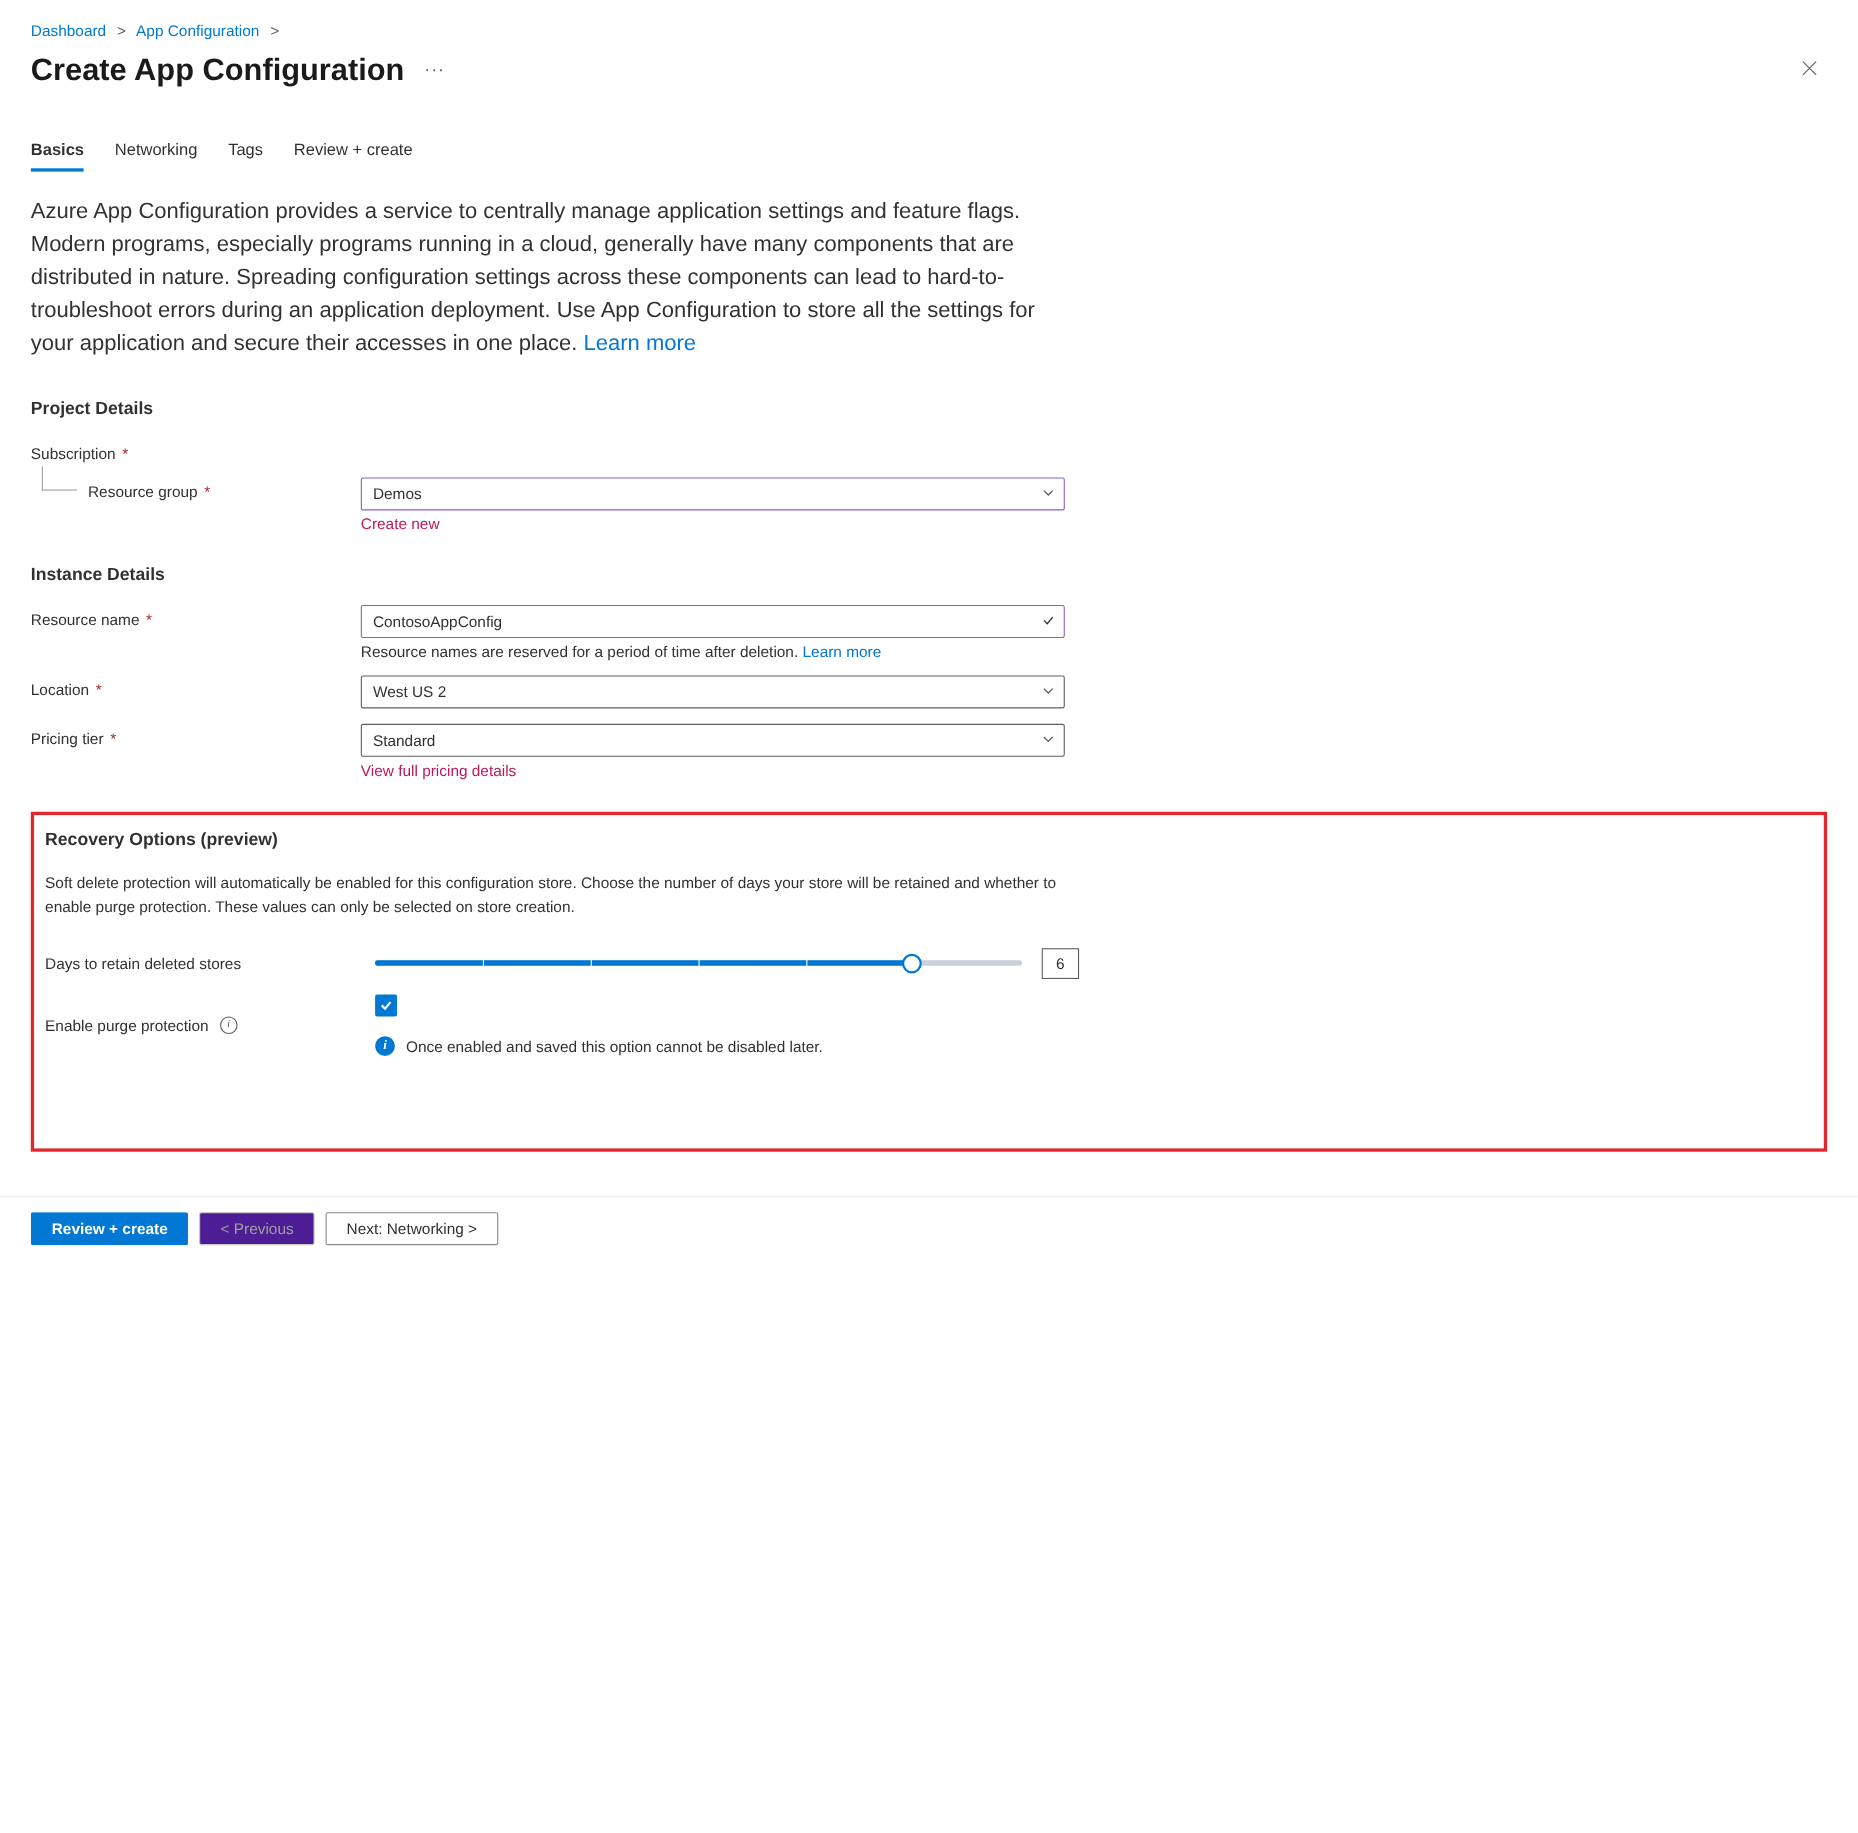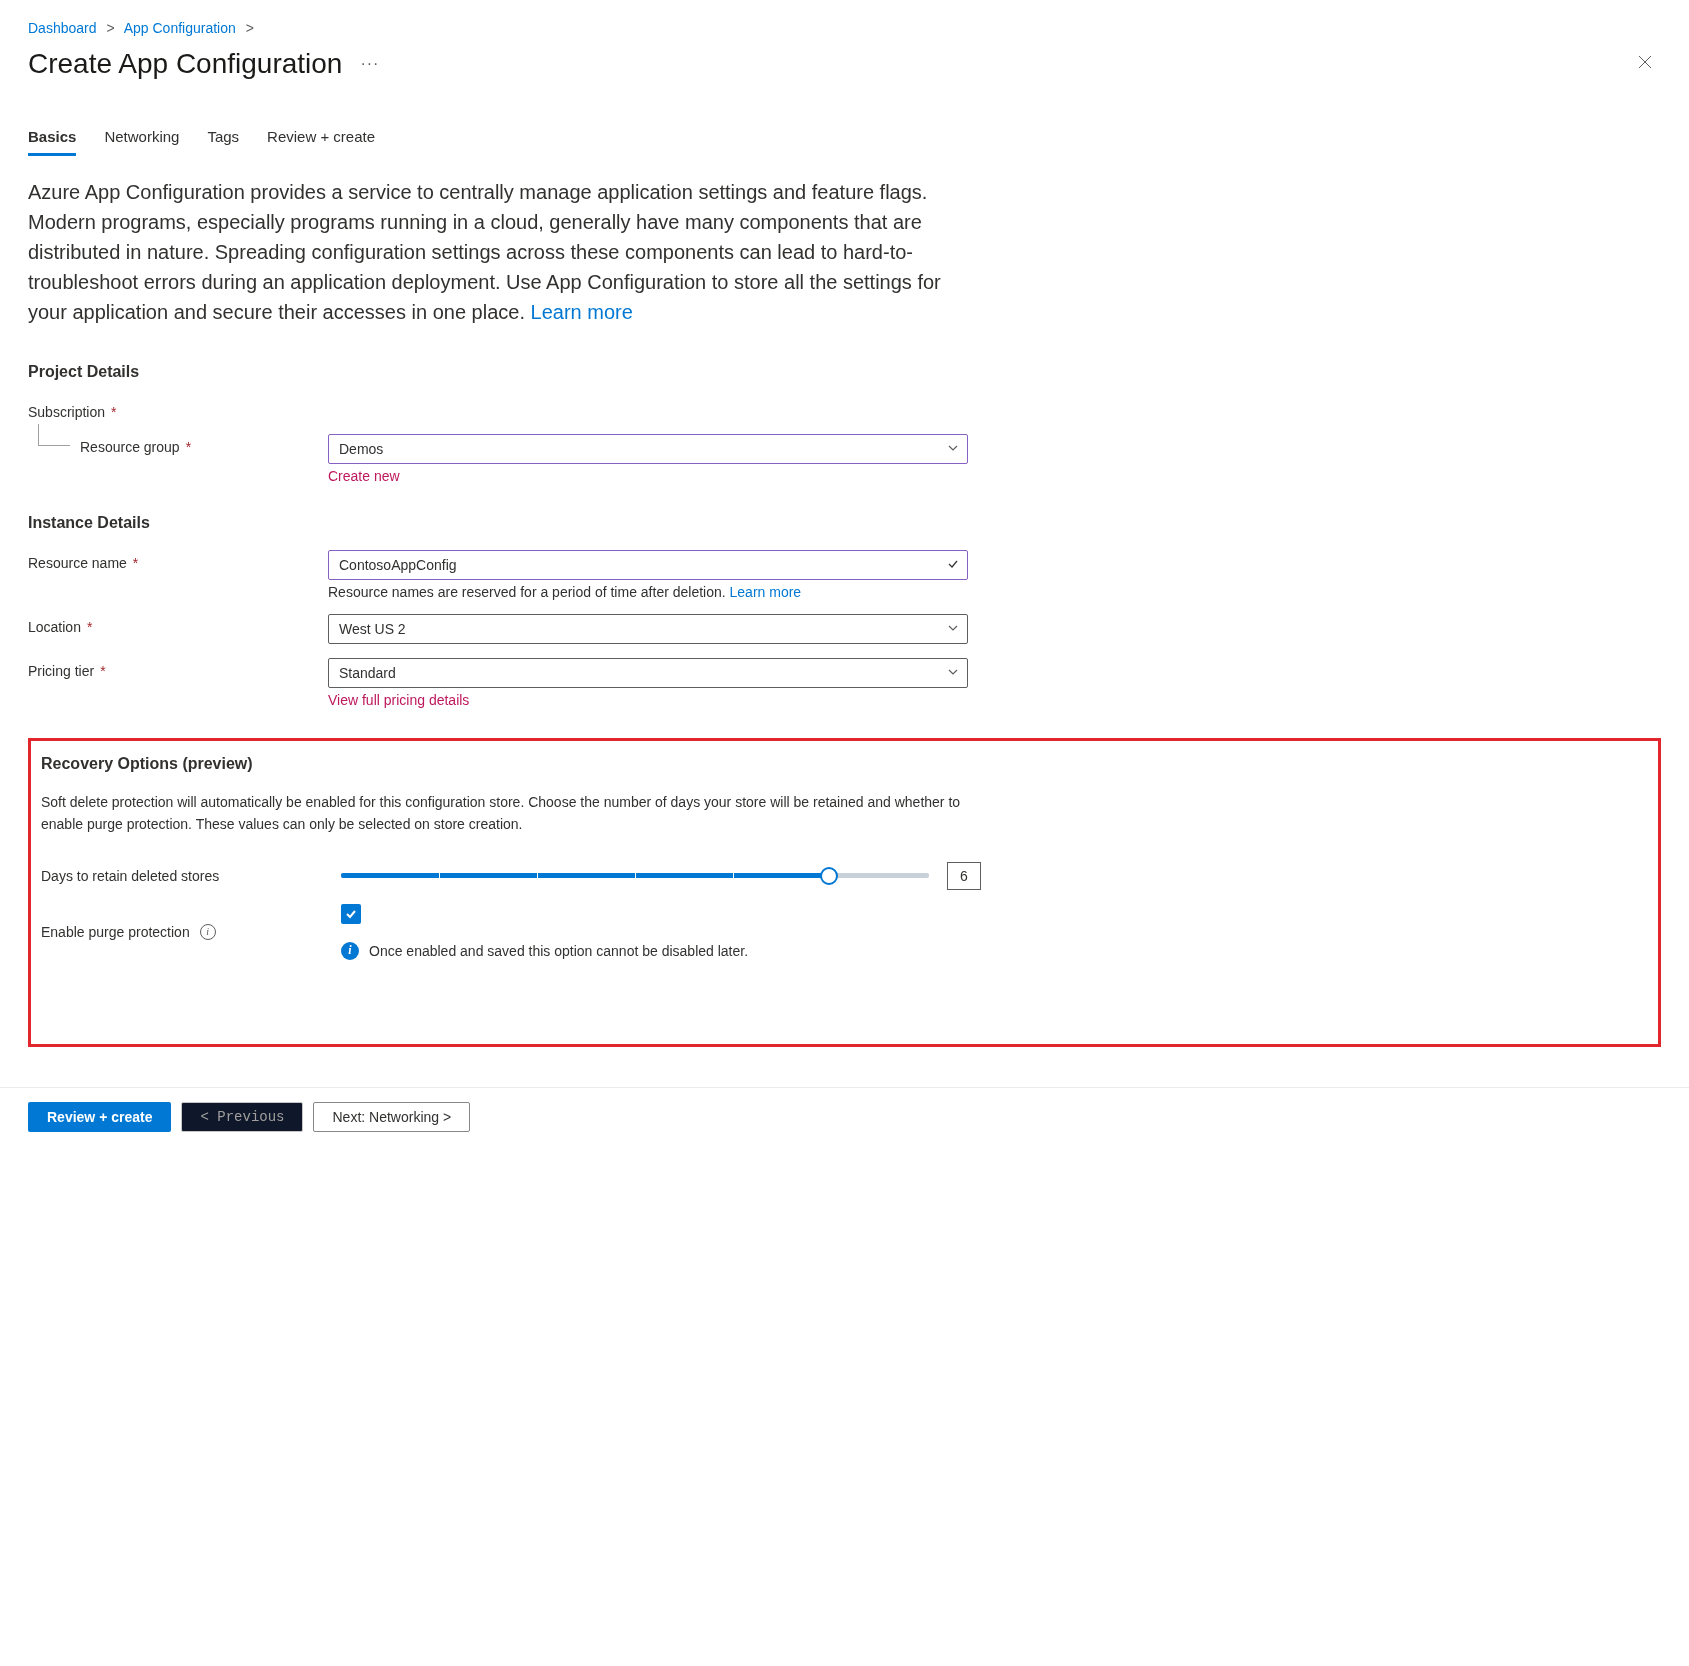--- a/index.html
+++ b/index.html
@@ -8,21 +8,21 @@
     font-size: 14px;
     color: #323130;
     background: #fff;
     padding: 20px 28px 0 28px;
   }
   .breadcrumb { font-size: 14px; margin-bottom: 12px; }
   .breadcrumb a { color: #0078d4; text-decoration: none; }
   .breadcrumb .sep { color: #605e5c; margin: 0 6px; }
   .title-row { display: flex; align-items: center; justify-content: space-between; margin-bottom: 40px; }
   .title-left { display: flex; align-items: center; gap: 18px; }
-  h1 { font-size: 28px; font-weight: 400; color: #1b1a19; }
+  h1 { font-size: 28px; font-weight: 700; color: #1b1a19; }
   .ellipsis { color: #605e5c; font-size: 16px; letter-spacing: 1px; cursor: pointer; }
   .close-x { font-size: 18px; color: #605e5c; cursor: pointer; padding: 4px 8px; }
   .close-x svg { width: 16px; height: 16px; }
   .tabs { display: flex; gap: 28px; border-bottom: 1px solid transparent; margin-bottom: 20px; }
   .tab { padding: 8px 0; cursor: pointer; color: #323130; font-size: 15px; }
   .tab.active { font-weight: 600; border-bottom: 3px solid #0078d4; }
   .intro { font-size: 20px; line-height: 1.5; color: #323130; max-width: 940px; margin-bottom: 36px; }
   .intro a { color: #0078d4; text-decoration: none; }
   .section-title { font-size: 16px; font-weight: 600; margin-bottom: 18px; }
   .form-row { display: flex; align-items: flex-start; margin-bottom: 14px; }
@@ -61,21 +61,21 @@
   .slider-thumb { position: absolute; width: 18px; height: 18px; border-radius: 50%; background: #fff; border: 2px solid #0078d4; z-index: 3; transform: translateX(-50%); cursor: pointer; }
   .slider-value { width: 34px; height: 28px; border: 1px solid #605e5c; text-align: center; font-size: 14px; display: flex; align-items: center; justify-content: center; }
   .checkbox-wrap { display: flex; align-items: center; }
   .checkbox { width: 20px; height: 20px; background: #0078d4; border-radius: 2px; display: flex; align-items: center; justify-content: center; color: #fff; cursor: pointer; }
   .info-line { display: flex; align-items: center; gap: 10px; margin-top: 18px; font-size: 14px; }
   .info-icon-circle { width: 18px; height: 18px; border-radius: 50%; background: #0078d4; color: #fff; display: flex; align-items: center; justify-content: center; font-weight: bold; font-size: 12px; font-style: italic; font-family: Georgia, serif; flex-shrink: 0; }
   .info-q-icon { width: 16px; height: 16px; border: 1px solid #605e5c; border-radius: 50%; display: inline-flex; align-items: center; justify-content: center; font-size: 10px; font-style: italic; color: #605e5c; margin-left: 6px; cursor: pointer; font-family: Georgia, serif; }
   .footer { border-top: 1px solid #edebe9; padding: 14px 0; margin: 0 -28px; padding-left: 28px; display: flex; gap: 10px; }
   .btn { height: 30px; padding: 0 18px; font-size: 14px; border-radius: 2px; cursor: pointer; border: 1px solid transparent; display: flex; align-items: center; }
   .btn-primary { background: #0078d4; color: #fff; font-weight: 600; }
-  .btn-disabled { background: #0f172a; color: #a19f9d; border: 1px solid #c8c6c4; cursor: not-allowed; font-family: Liberation Mono, monospace; }
+  .btn-disabled { background: #4c1d95; color: #a19f9d; border: 1px solid #c8c6c4; cursor: not-allowed; }
   .btn-secondary { background: #fff; color: #323130; border: 1px solid #8a8886; }
   .chev svg, .check svg { width: 12px; height: 12px; }
 </style>
 </head>
 <body>
 
 <div class="breadcrumb">
   <a href="#">Dashboard</a>
   <span class="sep">&gt;</span>
   <a href="#">App Configuration</a>

